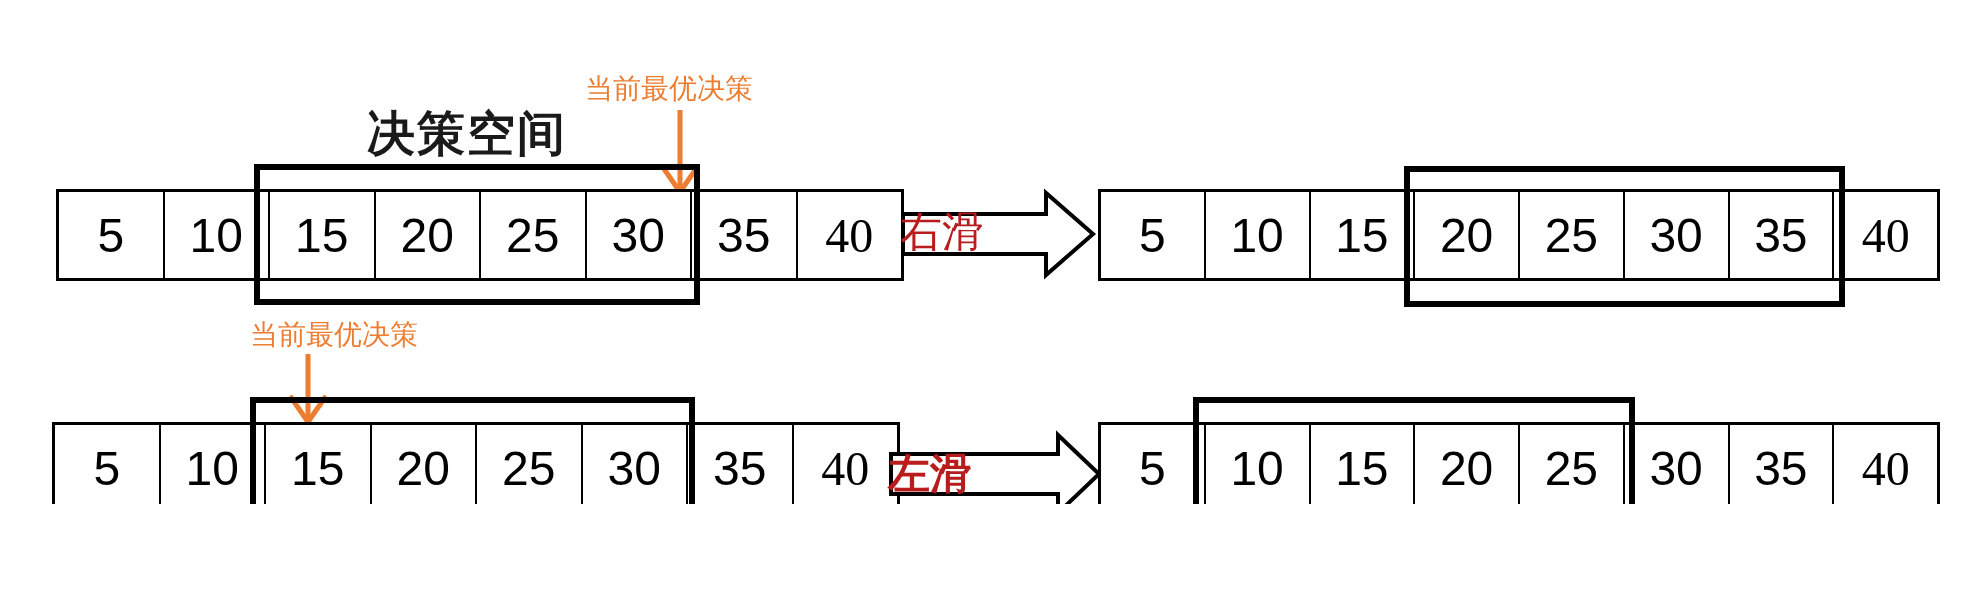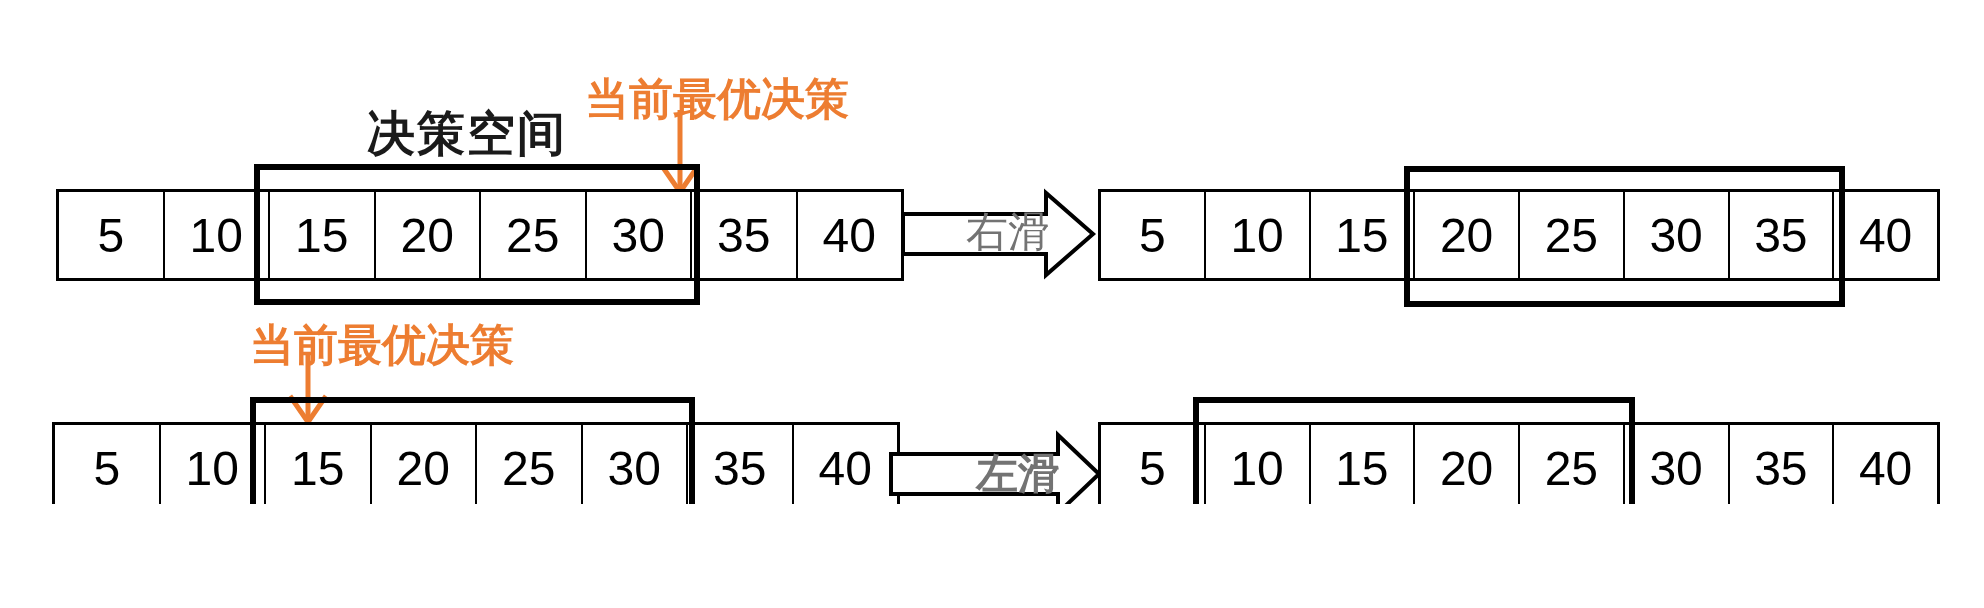--- a/index.html
+++ b/index.html
@@ -20,21 +20,21 @@
     box-sizing: border-box;
   }
   .array .cell {
     flex: 1 1 0;
     display: flex; align-items: center; justify-content: center;
     border-right: 2px solid var(--ink);
     font-size: 48px;
     color: #000;
     box-sizing: border-box;
   }
-  .array .cell:last-child { border-right: none; }
+  .array .cell:last-child { border-right: none; font-family: Liberation Serif, serif; }
   #arr-tl { left: 56px;  top: 189px; width: 848px; height: 92px; }
   #arr-tr { left: 1098px; top: 189px; width: 842px; height: 92px; }
   #arr-bl { left: 52px;  top: 422px; width: 848px; height: 92px; }
   #arr-br { left: 1098px; top: 422px; width: 842px; height: 92px; }
   
   .hbox {
     position: absolute;
     border: 6px solid var(--ink);
     background: transparent;
     box-sizing: border-box;
@@ -48,31 +48,31 @@
   .title {
     position: absolute;
     left: 337px; top: 102px; width: 260px;
     text-align: center;
     font-size: 48px; font-weight: 700; color: #1a1a1a;
     letter-spacing: 2px;
     white-space: nowrap;
   }
   .orange-label {
     position: absolute;
-    font-size: 44px; font-weight: 700;
+    font-size: 28px; font-weight: 400;
     color: var(--accent);
     white-space: nowrap;
   }
   #lbl-top { left: 585px; top: 70px; }
   #lbl-bottom { left: 250px; top: 316px; }
   .slide-label {
     position: absolute;
-    text-align: right;
+    text-align: left;
     font-family: "Liberation Serif", serif;
-    font-size: 42px; font-weight: 400; color: #737373;
+    font-size: 42px; font-weight: 400; color: #b91c1c;
     white-space: nowrap;
     line-height: 46px;
   }
   #slide-right-label { left: 900px; top: 209px; width: 150px; }
   #slide-left-label  { left: 888px; top: 451px; width: 172px; font-weight: bold; }
   .arrow-svg, .pointer-svg { position: absolute; overflow: visible; }
   #blockarrow-top { left: 900px; top: 186px; }
   #blockarrow-bottom { left: 888px; top: 430px; }
   #pointer-top { left: 658px; top: 110px; }
   #pointer-bottom { left: 286px; top: 354px; }

